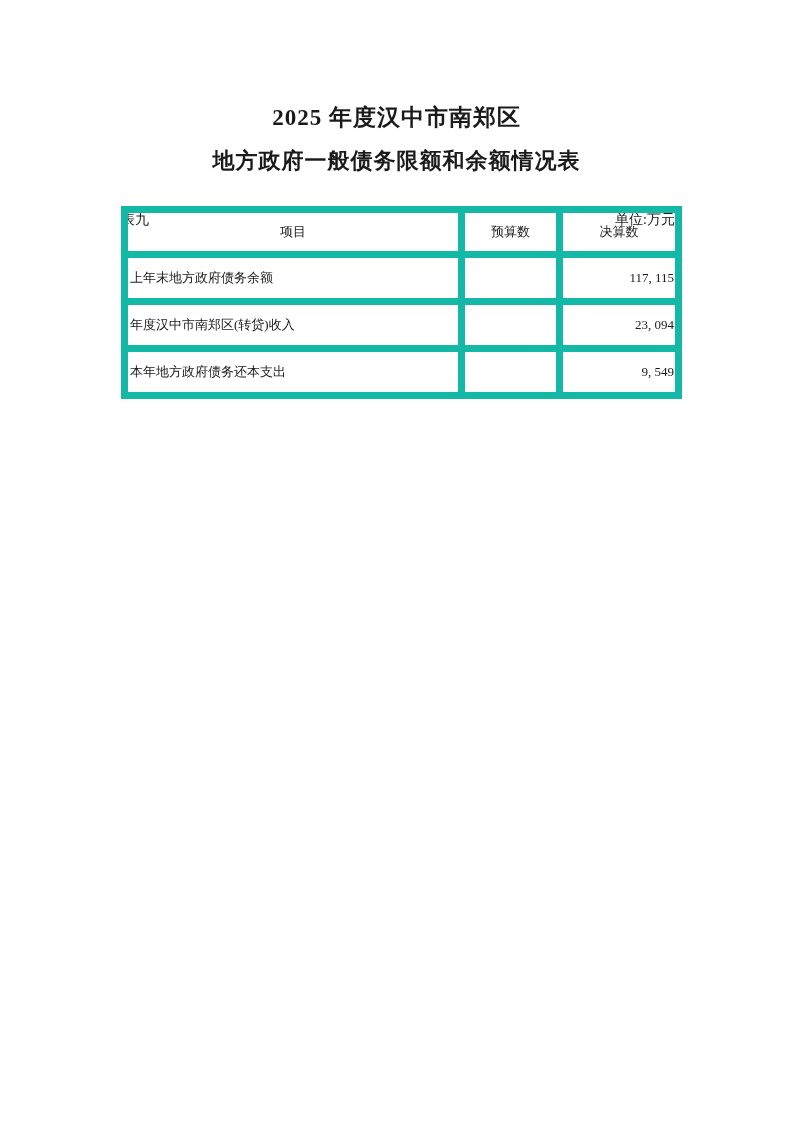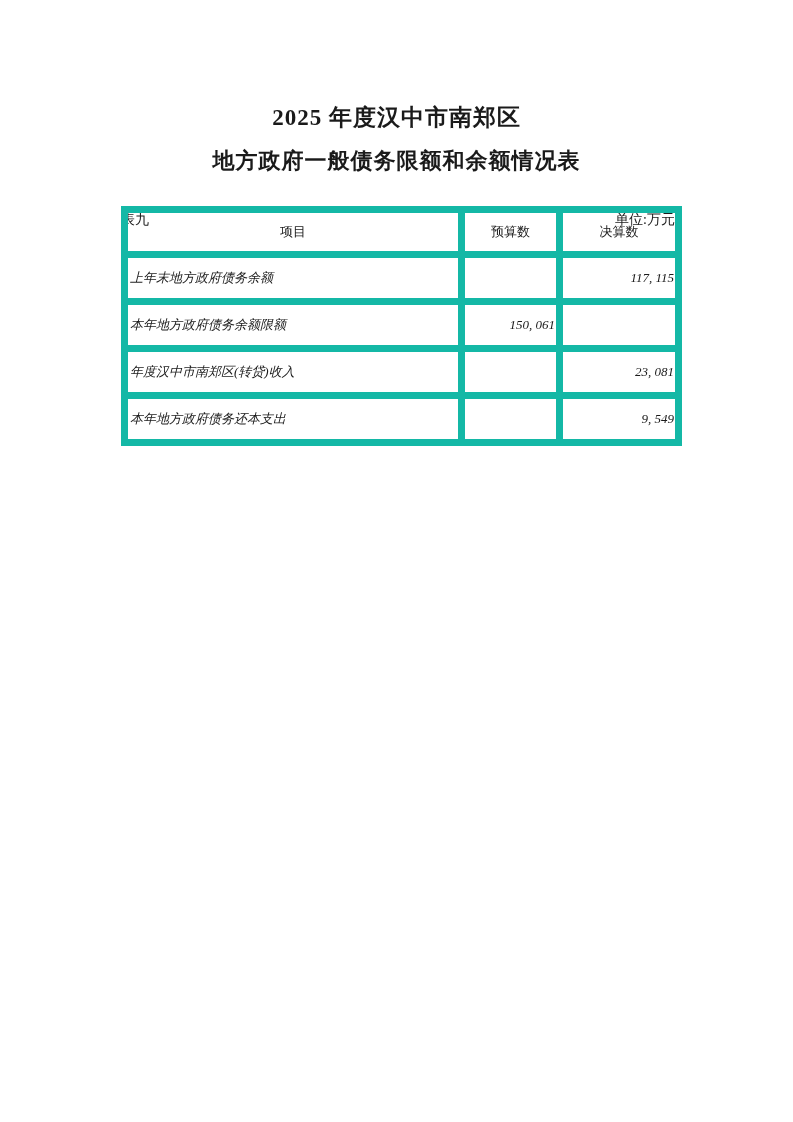--- a/index.html
+++ b/index.html
@@ -62,21 +62,21 @@
   .debt-table col.c-item  { width: 337px; }
   .debt-table col.c-budget{ width: 98px; }
   .debt-table col.c-final { width: 119px; }
   .debt-table th, .debt-table td {
     border: 7px solid #14b8a6;
     font-weight: normal;
     overflow: hidden;
     white-space: nowrap;
   }
   .debt-table thead tr { height: 45px; }
-  .debt-table tbody tr { height: 47px; font-style: italic; }
+  .debt-table tbody tr { height: 47px; }
   .debt-table th {
     text-align: center;
     vertical-align: middle;
     font-size: 13px;
   }
   .cell-item {
     text-align: left;
     vertical-align: middle;
     padding-left: 2px;
   }
@@ -113,28 +113,23 @@
         <th>决算数</th>
       </tr>
     </thead>
     <tbody>
       <tr>
         <td class="cell-item">上年末地方政府债务余额</td>
         <td class="cell-num"></td>
         <td class="cell-num">117, 115</td>
       </tr>
       <tr>
-        <td class="cell-item">本年地方政府债务余额限额</td>
-        <td class="cell-num">150, 061</td>
-        <td class="cell-num"></td>
-      </tr>
-      <tr>
         <td class="cell-item">年度汉中市南郑区(转贷)收入</td>
         <td class="cell-num"></td>
-        <td class="cell-num">23, 081</td>
+        <td class="cell-num">23, 094</td>
       </tr>
       <tr>
         <td class="cell-item">本年地方政府债务还本支出</td>
         <td class="cell-num"></td>
         <td class="cell-num">9, 549</td>
       </tr>
     </tbody>
   </table>
 
 </div>

